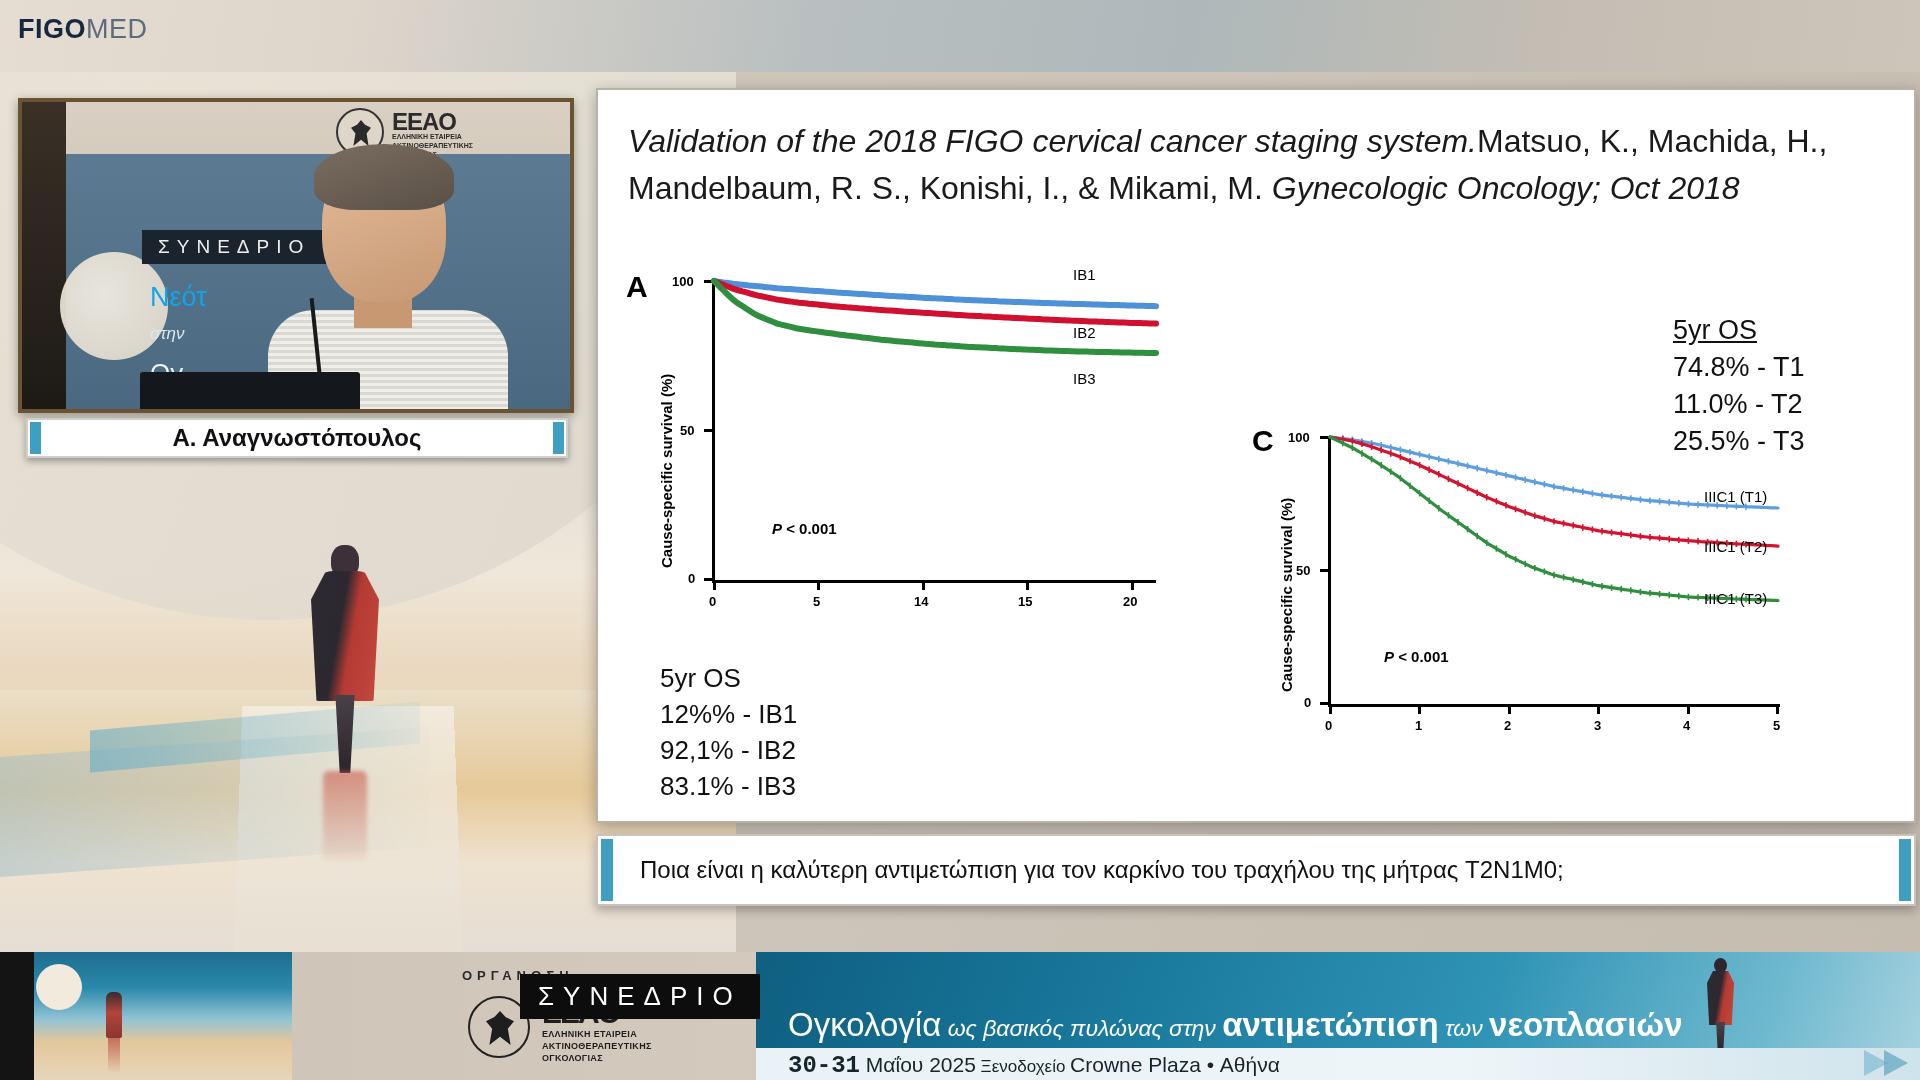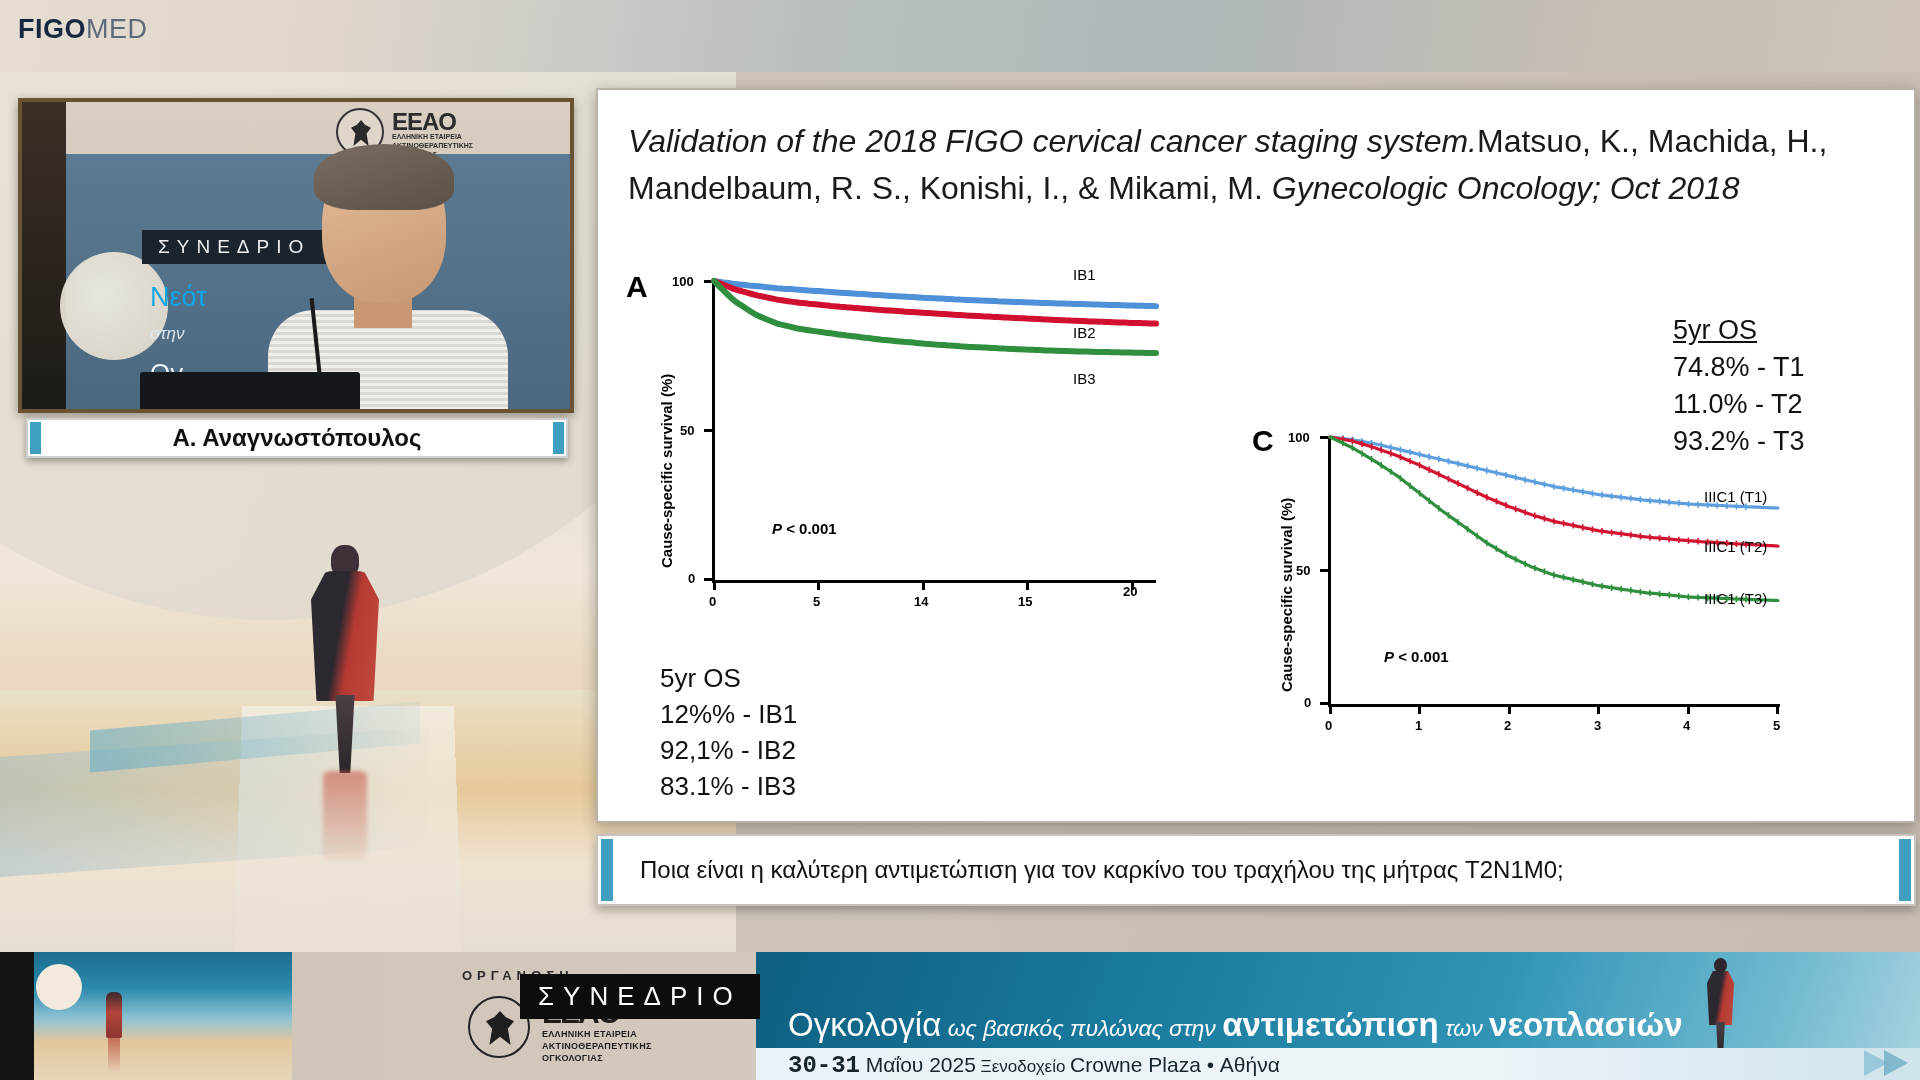--- a/index.html
+++ b/index.html
@@ -308,21 +308,21 @@
     <div class="axis-line" style="left:87px; top:313px; width:3px; height:9px;"></div>
     <div class="axis-line" style="left:191px; top:313px; width:3px; height:9px;"></div>
     <div class="axis-line" style="left:296px; top:313px; width:3px; height:9px;"></div>
     <div class="axis-line" style="left:400px; top:313px; width:3px; height:9px;"></div>
     <div class="axis-line" style="left:505px; top:313px; width:3px; height:9px;"></div>
 
     <div class="tick-lbl" style="left:83px; top:326px;">0</div>
     <div class="tick-lbl" style="left:187px; top:326px;">5</div>
     <div class="tick-lbl" style="left:288px; top:326px;">14</div>
     <div class="tick-lbl" style="left:392px; top:326px;">15</div>
-    <div class="tick-lbl" style="left:497px; top:316px;">20</div>
+    <div class="tick-lbl" style="left:497px; top:326px;">20</div>
 
     <svg class="curve" width="540" height="370">
       <g id="curves-A">
           <path d="M88.0 13.0L91.2 13.5L94.3 13.9L97.5 14.4L100.6 14.8L103.8 15.2L106.9 15.7L110.1 16.1L113.3 16.4L116.4 16.7L119.6 17.0L122.7 17.4L125.9 17.7L129.0 18.0L132.2 18.3L135.4 18.6L138.5 18.9L141.7 19.3L144.8 19.6L148.0 19.9L151.1 20.2L154.3 20.4L157.5 20.7L160.6 20.9L163.8 21.1L166.9 21.3L170.1 21.6L173.2 21.8L176.4 22.0L179.6 22.2L182.7 22.5L185.9 22.7L189.0 22.9L192.2 23.1L195.3 23.3L198.5 23.6L201.7 23.8L204.8 24.0L208.0 24.2L211.1 24.5L214.3 24.7L217.4 24.9L220.6 25.1L223.8 25.3L226.9 25.5L230.1 25.7L233.2 25.9L236.4 26.1L239.5 26.3L242.7 26.5L245.9 26.7L249.0 26.9L252.2 27.1L255.3 27.3L258.5 27.5L261.6 27.7L264.8 27.9L268.0 28.1L271.1 28.2L274.3 28.4L277.4 28.6L280.6 28.8L283.7 29.0L286.9 29.1L290.1 29.3L293.2 29.5L296.4 29.7L299.5 29.9L302.7 30.0L305.8 30.2L309.0 30.3L312.2 30.5L315.3 30.6L318.5 30.8L321.6 31.0L324.8 31.1L327.9 31.3L331.1 31.4L334.3 31.6L337.4 31.7L340.6 31.9L343.7 32.0L346.9 32.2L350.0 32.3L353.2 32.4L356.4 32.6L359.5 32.7L362.7 32.8L365.8 33.0L369.0 33.1L372.1 33.3L375.3 33.4L378.5 33.5L381.6 33.7L384.8 33.8L387.9 33.9L391.1 34.0L394.2 34.1L397.4 34.2L400.6 34.3L403.7 34.5L406.9 34.6L410.0 34.7L413.2 34.8L416.3 34.9L419.5 35.0L422.7 35.1L425.8 35.2L429.0 35.3L432.1 35.4L435.3 35.5L438.4 35.6L441.6 35.7L444.8 35.8L447.9 35.9L451.1 36.0L454.2 36.0L457.4 36.1L460.5 36.2L463.7 36.3L466.9 36.4L470.0 36.5L473.2 36.6L476.3 36.7L479.5 36.8L482.6 36.9L485.8 36.9L489.0 37.0L492.1 37.1L495.3 37.2L498.4 37.3L501.6 37.4L504.7 37.5L507.9 37.6L511.1 37.7L514.2 37.8L517.4 37.8L520.5 37.9L523.7 38.0L526.8 38.1L530.0 38.2" fill="none" stroke="#4f91d9" stroke-width="6" stroke-linecap="round"></path>
           <path d="M88.0 13.0L91.2 14.3L94.3 15.5L97.5 16.8L100.6 18.0L103.8 19.3L106.9 20.6L110.1 21.7L113.3 22.5L116.4 23.4L119.6 24.2L122.7 25.1L125.9 26.0L129.0 26.8L132.2 27.6L135.4 28.2L138.5 28.9L141.7 29.6L144.8 30.3L148.0 30.9L151.1 31.6L154.3 32.1L157.5 32.5L160.6 33.0L163.8 33.4L166.9 33.9L170.1 34.3L173.2 34.7L176.4 35.0L179.6 35.3L182.7 35.7L185.9 36.0L189.0 36.3L192.2 36.6L195.3 36.9L198.5 37.2L201.7 37.5L204.8 37.9L208.0 38.2L211.1 38.5L214.3 38.8L217.4 39.0L220.6 39.3L223.8 39.5L226.9 39.8L230.1 40.0L233.2 40.3L236.4 40.5L239.5 40.8L242.7 41.0L245.9 41.3L249.0 41.5L252.2 41.8L255.3 42.0L258.5 42.2L261.6 42.4L264.8 42.6L268.0 42.8L271.1 43.0L274.3 43.2L277.4 43.5L280.6 43.7L283.7 43.9L286.9 44.1L290.1 44.3L293.2 44.5L296.4 44.7L299.5 44.9L302.7 45.1L305.8 45.3L309.0 45.5L312.2 45.7L315.3 45.9L318.5 46.1L321.6 46.3L324.8 46.5L327.9 46.7L331.1 46.9L334.3 47.1L337.4 47.3L340.6 47.5L343.7 47.7L346.9 47.8L350.0 48.0L353.2 48.1L356.4 48.3L359.5 48.4L362.7 48.6L365.8 48.8L369.0 48.9L372.1 49.1L375.3 49.2L378.5 49.4L381.6 49.5L384.8 49.7L387.9 49.9L391.1 50.0L394.2 50.2L397.4 50.3L400.6 50.5L403.7 50.7L406.9 50.8L410.0 51.0L413.2 51.1L416.3 51.3L419.5 51.4L422.7 51.6L425.8 51.7L429.0 51.9L432.1 52.0L435.3 52.2L438.4 52.3L441.6 52.4L444.8 52.6L447.9 52.7L451.1 52.8L454.2 53.0L457.4 53.1L460.5 53.2L463.7 53.4L466.9 53.5L470.0 53.6L473.2 53.7L476.3 53.8L479.5 54.0L482.6 54.1L485.8 54.2L489.0 54.3L492.1 54.4L495.3 54.5L498.4 54.6L501.6 54.7L504.7 54.9L507.9 55.0L511.1 55.1L514.2 55.1L517.4 55.2L520.5 55.3L523.7 55.4L526.8 55.5L530.0 55.6" fill="none" stroke="#d1102f" stroke-width="6" stroke-linecap="round"></path>
           <path d="M88.0 13.0L91.2 16.1L94.3 19.3L97.5 22.5L100.6 25.5L103.8 28.5L106.9 31.4L110.1 34.1L113.3 36.1L116.4 38.1L119.6 40.2L122.7 42.2L125.9 44.2L129.0 46.2L132.2 47.8L135.4 49.1L138.5 50.4L141.7 51.7L144.8 53.0L148.0 54.3L151.1 55.6L154.3 56.4L157.5 57.1L160.6 57.9L163.8 58.7L166.9 59.4L170.1 60.2L173.2 60.8L176.4 61.3L179.6 61.7L182.7 62.2L185.9 62.7L189.0 63.1L192.2 63.6L195.3 64.0L198.5 64.5L201.7 64.9L204.8 65.3L208.0 65.8L211.1 66.3L214.3 66.7L217.4 67.1L220.6 67.5L223.8 67.8L226.9 68.2L230.1 68.6L233.2 69.0L236.4 69.4L239.5 69.8L242.7 70.1L245.9 70.5L249.0 70.9L252.2 71.3L255.3 71.7L258.5 72.0L261.6 72.3L264.8 72.6L268.0 72.9L271.1 73.2L274.3 73.5L277.4 73.8L280.6 74.0L283.7 74.3L286.9 74.6L290.1 74.9L293.2 75.2L296.4 75.5L299.5 75.8L302.7 76.0L305.8 76.2L309.0 76.5L312.2 76.7L315.3 76.9L318.5 77.1L321.6 77.4L324.8 77.6L327.9 77.8L331.1 78.0L334.3 78.3L337.4 78.5L340.6 78.7L343.7 78.9L346.9 79.0L350.0 79.2L353.2 79.3L356.4 79.5L359.5 79.6L362.7 79.8L365.8 80.0L369.0 80.1L372.1 80.3L375.3 80.4L378.5 80.6L381.6 80.7L384.8 80.9L387.9 81.0L391.1 81.2L394.2 81.3L397.4 81.4L400.6 81.6L403.7 81.7L406.9 81.8L410.0 82.0L413.2 82.1L416.3 82.2L419.5 82.4L422.7 82.5L425.8 82.6L429.0 82.7L432.1 82.8L435.3 82.9L438.4 83.0L441.6 83.1L444.8 83.2L447.9 83.3L451.1 83.4L454.2 83.4L457.4 83.5L460.5 83.6L463.7 83.7L466.9 83.8L470.0 83.9L473.2 83.9L476.3 84.0L479.5 84.1L482.6 84.1L485.8 84.2L489.0 84.3L492.1 84.3L495.3 84.4L498.4 84.5L501.6 84.5L504.7 84.6L507.9 84.7L511.1 84.7L514.2 84.8L517.4 84.8L520.5 84.9L523.7 84.9L526.8 85.0L530.0 85.0" fill="none" stroke="#2f8f3e" stroke-width="6" stroke-linecap="round"></path>
         </g>
     </svg>
 
     <div class="series-lbl" style="left:447px; top:-2px;">IB1</div>
@@ -508,21 +508,21 @@
     <div class="series-lbl" style="left:452px; top:138px;">IIIC1 (T2)</div>
     <div class="series-lbl" style="left:452px; top:190px;">IIIC1 (T3)</div>
 
     <div class="pval" style="left:132px; top:248px;"><i>P</i> &lt; 0.001</div>
   </div>
 
   <div id="osRight">
     <div class="hdr">5yr OS</div>
     <div>74.8% - T1</div>
     <div>11.0% - T2</div>
-    <div>93.2% - T3</div>
+    <div>25.5% - T3</div>
   </div>
 </div>
 
 <div id="question-bar">
   <div id="question-text">Ποια είναι η καλύτερη αντιμετώπιση για τον καρκίνο του τραχήλου της μήτρας T2N1M0;</div>
 </div>
 
 <div id="bottom-banner">
   <div class="bb-left-img">
     <div class="dark"></div>

